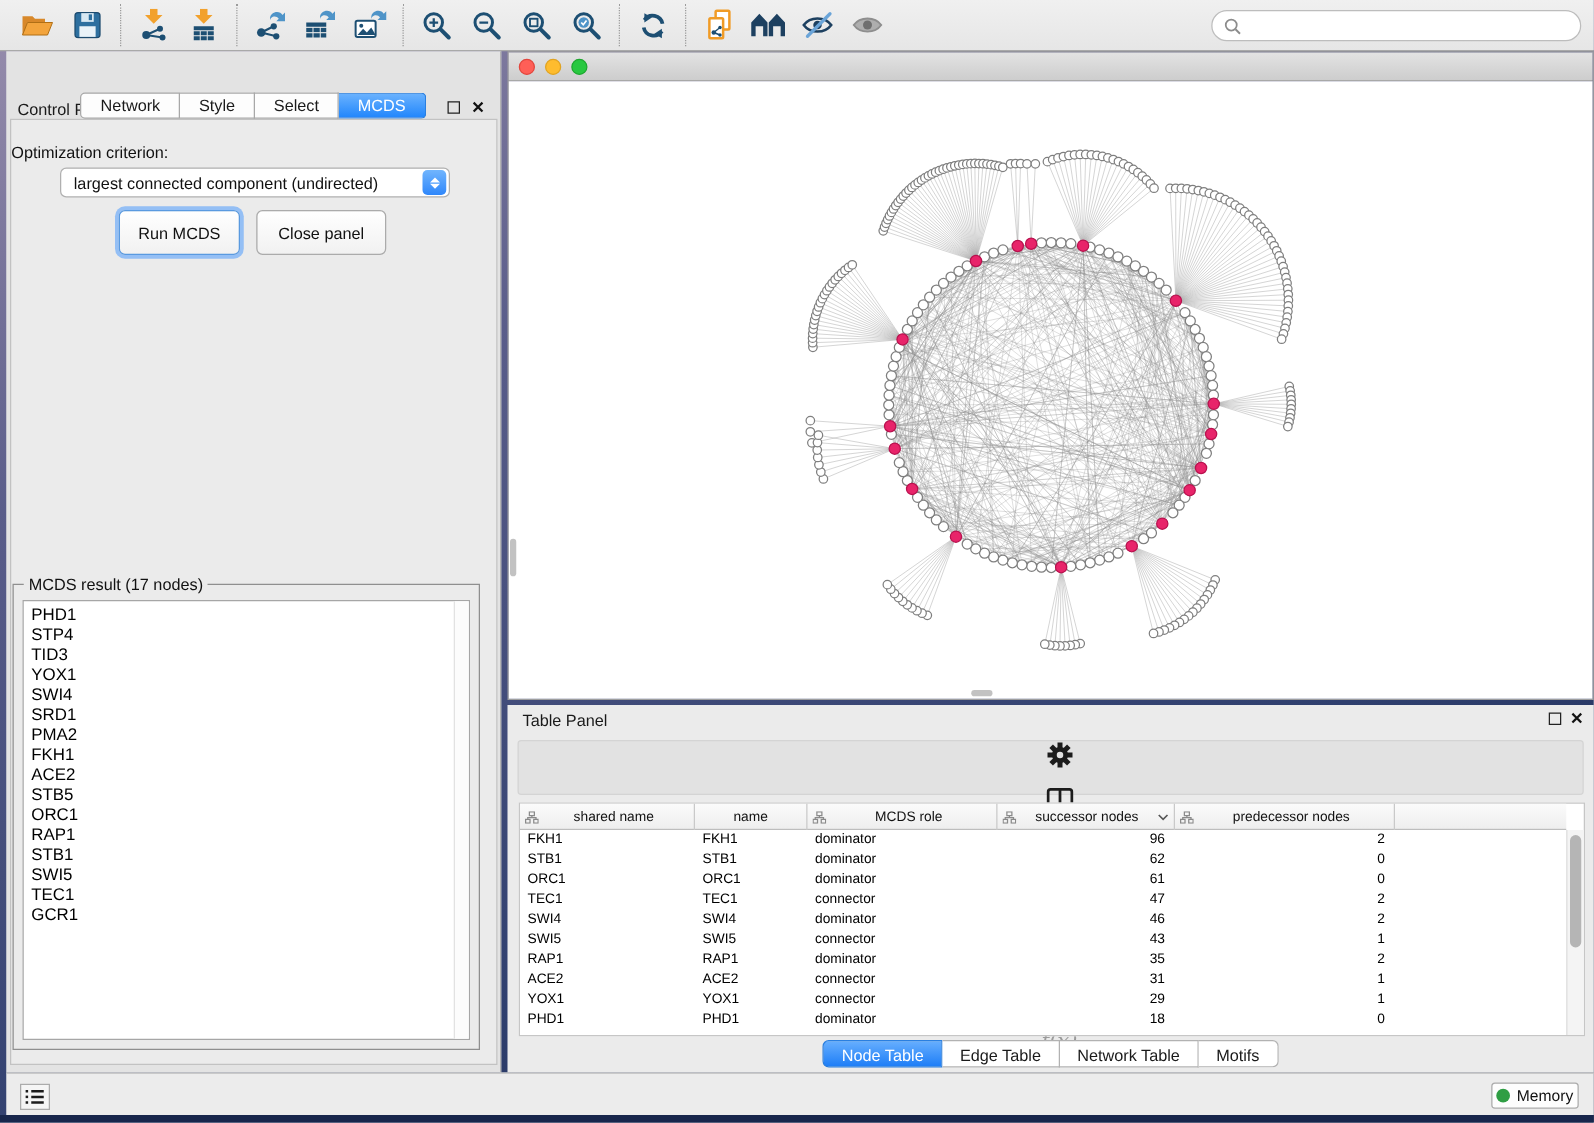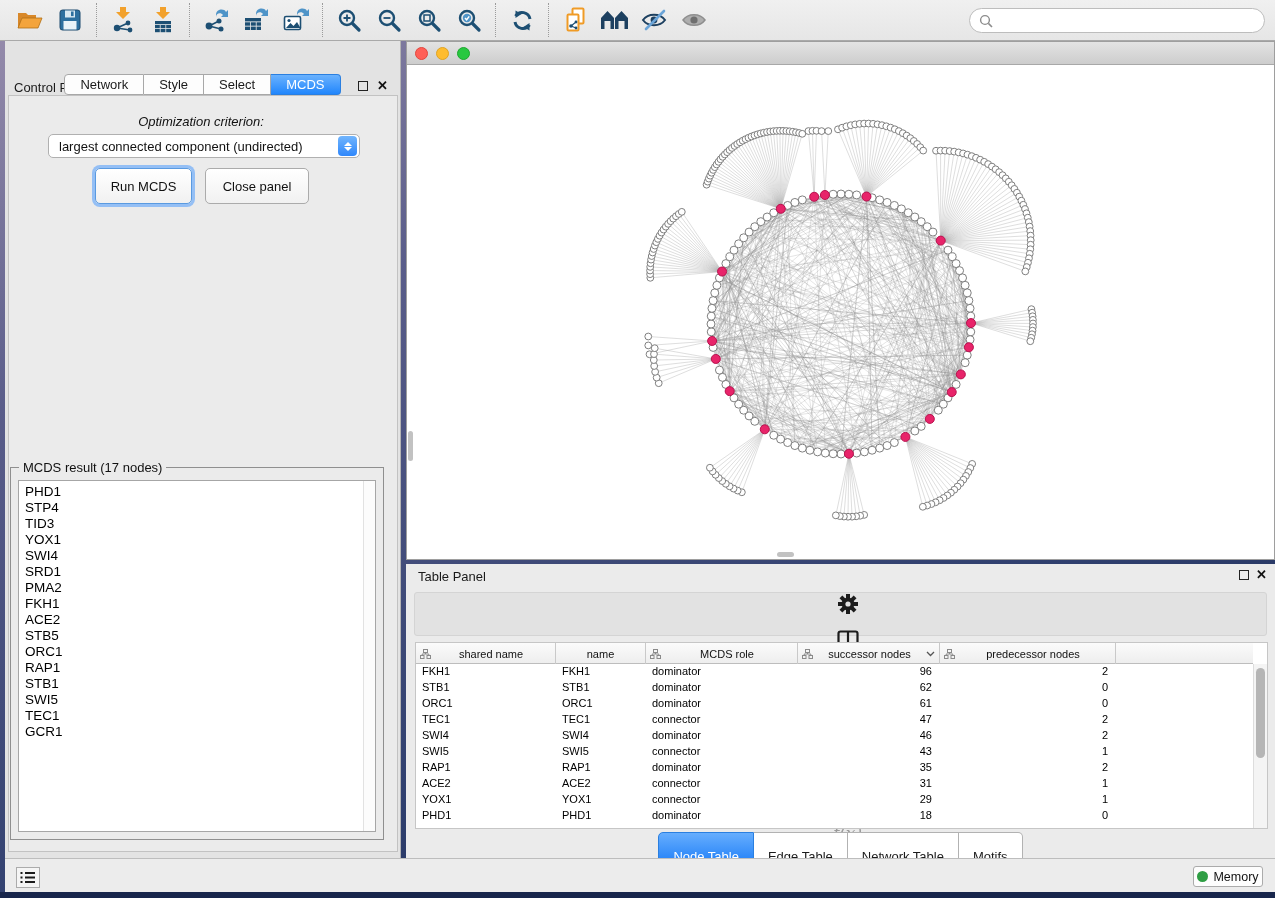--- a/index.html
+++ b/index.html
@@ -30,21 +30,21 @@
   .cp-header .win-float { right:32px; } .cp-header .win-close { right:12px; }
   .cp-tabs { position:absolute; left:0; right:0; top:33px; height:21px;
     display:flex; justify-content:center; z-index:3; }
   .cp-tab { font-size:13px; color:#1a1a1a; background:#fdfdfd; border:1px solid #a8a8a8;
     border-left:none; padding:2px 15px 0 15px; height:21px; }
   .cp-tab:first-child { border-left:1px solid #a8a8a8; border-radius:4px 0 0 4px; }
   .cp-tab:last-child { border-radius:0 4px 4px 0; }
   .cp-tab.active { background:linear-gradient(#6ab2fe,#2186fc); color:#fff; border-color:#2a7fe0; }
   .cp-inner { position:absolute; left:3px; top:54px; width:390px; height:757px;
     background:#ebebeb; border:1px solid #c2c2c2; }
-  .opt-label { position:absolute; left:0; right:4px; top:18px; text-align:center; font-size:13px; color:#111;font-style:italic; }
+  .opt-label { position:absolute; left:0; right:4px; top:18px; font-size:13px; color:#111; }
   .dropdown { position:absolute; left:39px; top:38px; width:312px; height:24px; background:#fff;
     border:1px solid #b0b0b0; border-radius:5px; display:flex; align-items:center; }
   .dd-text { font-size:13px; color:#111; padding-left:10px; flex:1; white-space:nowrap; }
   .dd-stepper { width:19px; height:20px; margin-right:2px; border-radius:4px;
     background:linear-gradient(#71b5fd,#2f87fb); display:flex; flex-direction:column;
     align-items:center; justify-content:center; gap:1px; }
   .dd-stepper i { width:0; height:0; border-left:4px solid transparent; border-right:4px solid transparent; }
   .dd-up { border-bottom:4px solid #fff; } .dd-down { border-top:4px solid #fff; }
   .cp-btn { position:absolute; top:72px; height:36px; background:linear-gradient(#fff,#f1f1f1);
     border:1px solid #ababab; border-radius:5px; font-size:13px; color:#111;
@@ -93,21 +93,21 @@
   .th-label { flex:1; text-align:center; }
   .th.filler { flex:1; border-right:none; }
   .tbody { position:absolute; left:0; top:21px; right:14px; bottom:0; overflow:hidden; }
   .tr { display:flex; height:16px; }
   .td { font-size:11px; color:#000; padding:1px 6px 0 6px; white-space:nowrap; overflow:hidden; }
   .td.right { text-align:right; padding-right:8px; }
   .tbl-scroll { position:absolute; right:0; top:21px; bottom:0; width:14px; background:#f4f4f4; border-left:1px solid #ddd; }
   .tbl-thumb { position:absolute; left:2px; top:4px; width:9px; height:90px; background:#b5b5b5; border-radius:5px; }
   .tp-tabs { position:absolute; left:0; right:0; top:268px; display:flex; justify-content:center; }
   .tp-tab { font-size:13px; color:#1a1a1a; background:#fff; border:1px solid #b2b2b2; border-left:none;
-    padding:16px 14px; height:22px; }
+    padding:4px 14px; height:22px; }
   .tp-tab:first-child { border-left:1px solid #b2b2b2; border-radius:5px 0 0 5px; }
   .tp-tab:last-child { border-radius:0 5px 5px 0; }
   .tp-tab.active { background:linear-gradient(#66aefe,#1e7ef7); color:#fff; border-color:#2a7fe0; }
 
   
   .status-bar { position:absolute; left:5px; right:0; top:858px; height:34px; background:#ececec;
     border-top:1px solid #bdbdbd; }
   .list-btn { position:absolute; left:11px; top:8px; width:24px; height:21px; background:#f5f5f5;
     border:1px solid #ababab; display:flex; align-items:center; justify-content:center; }
   .memory-btn { position:absolute; right:12px; top:7px; width:70px; height:21px; background:#fdfdfd;

